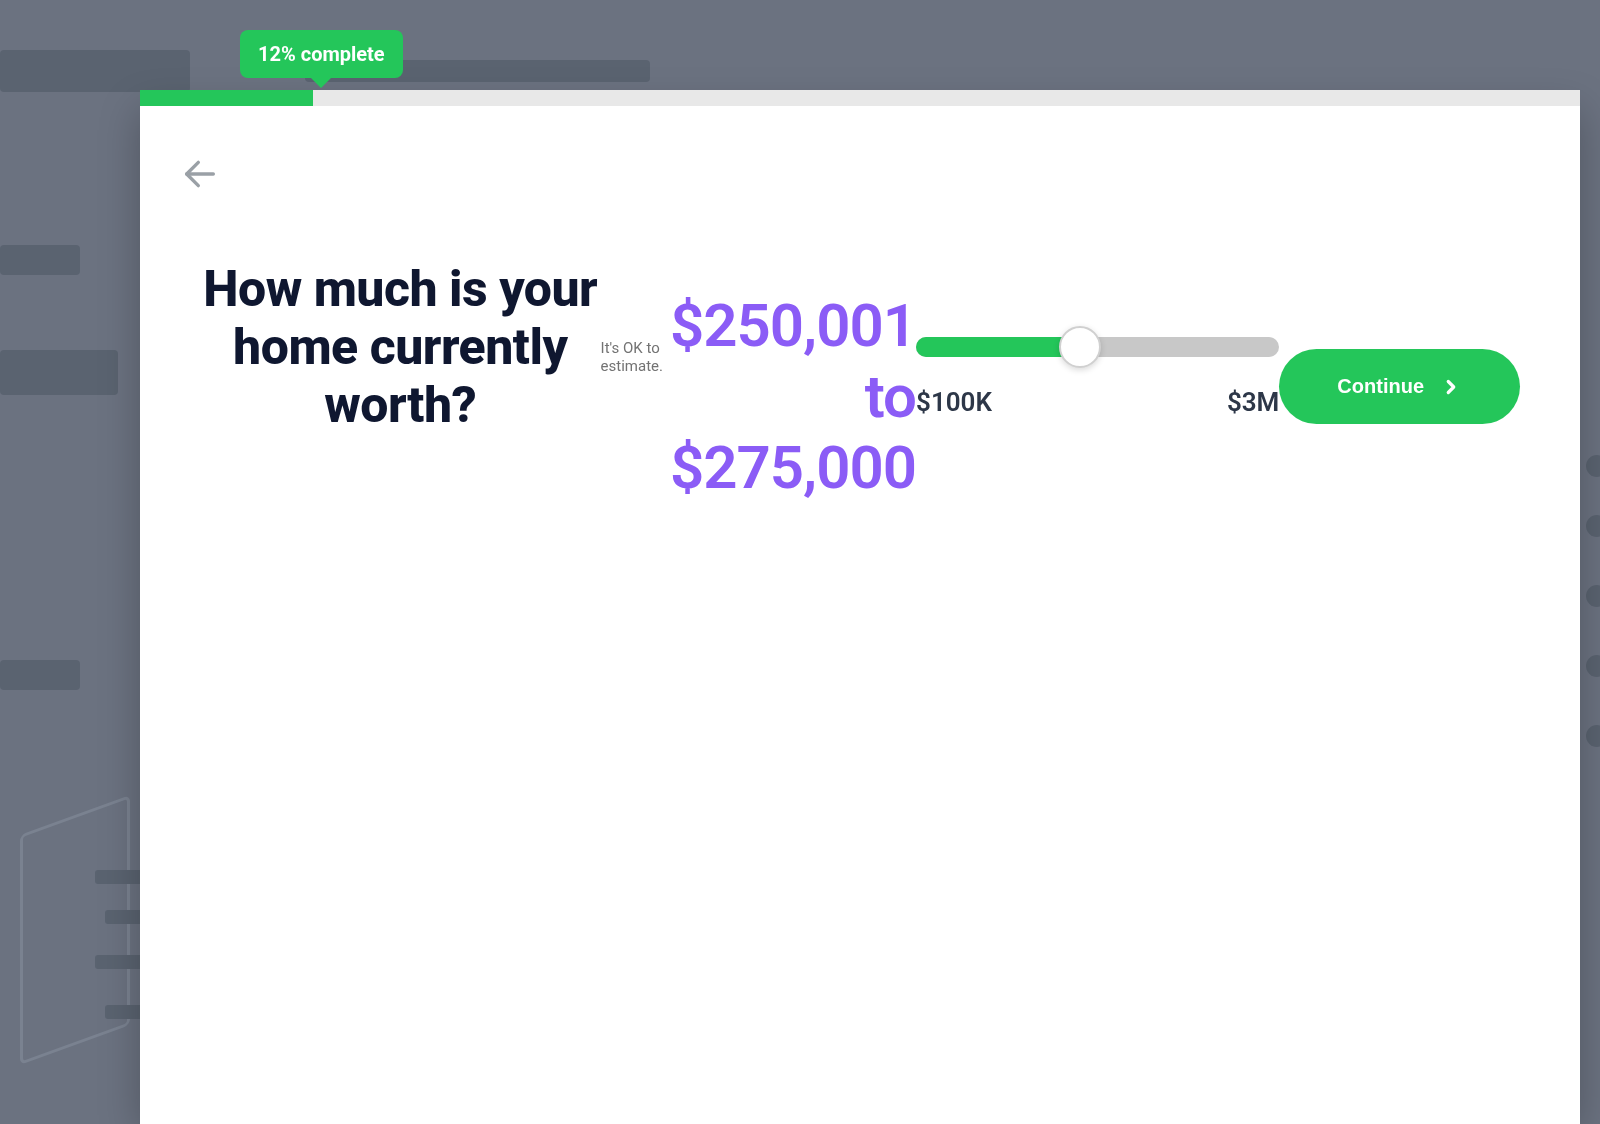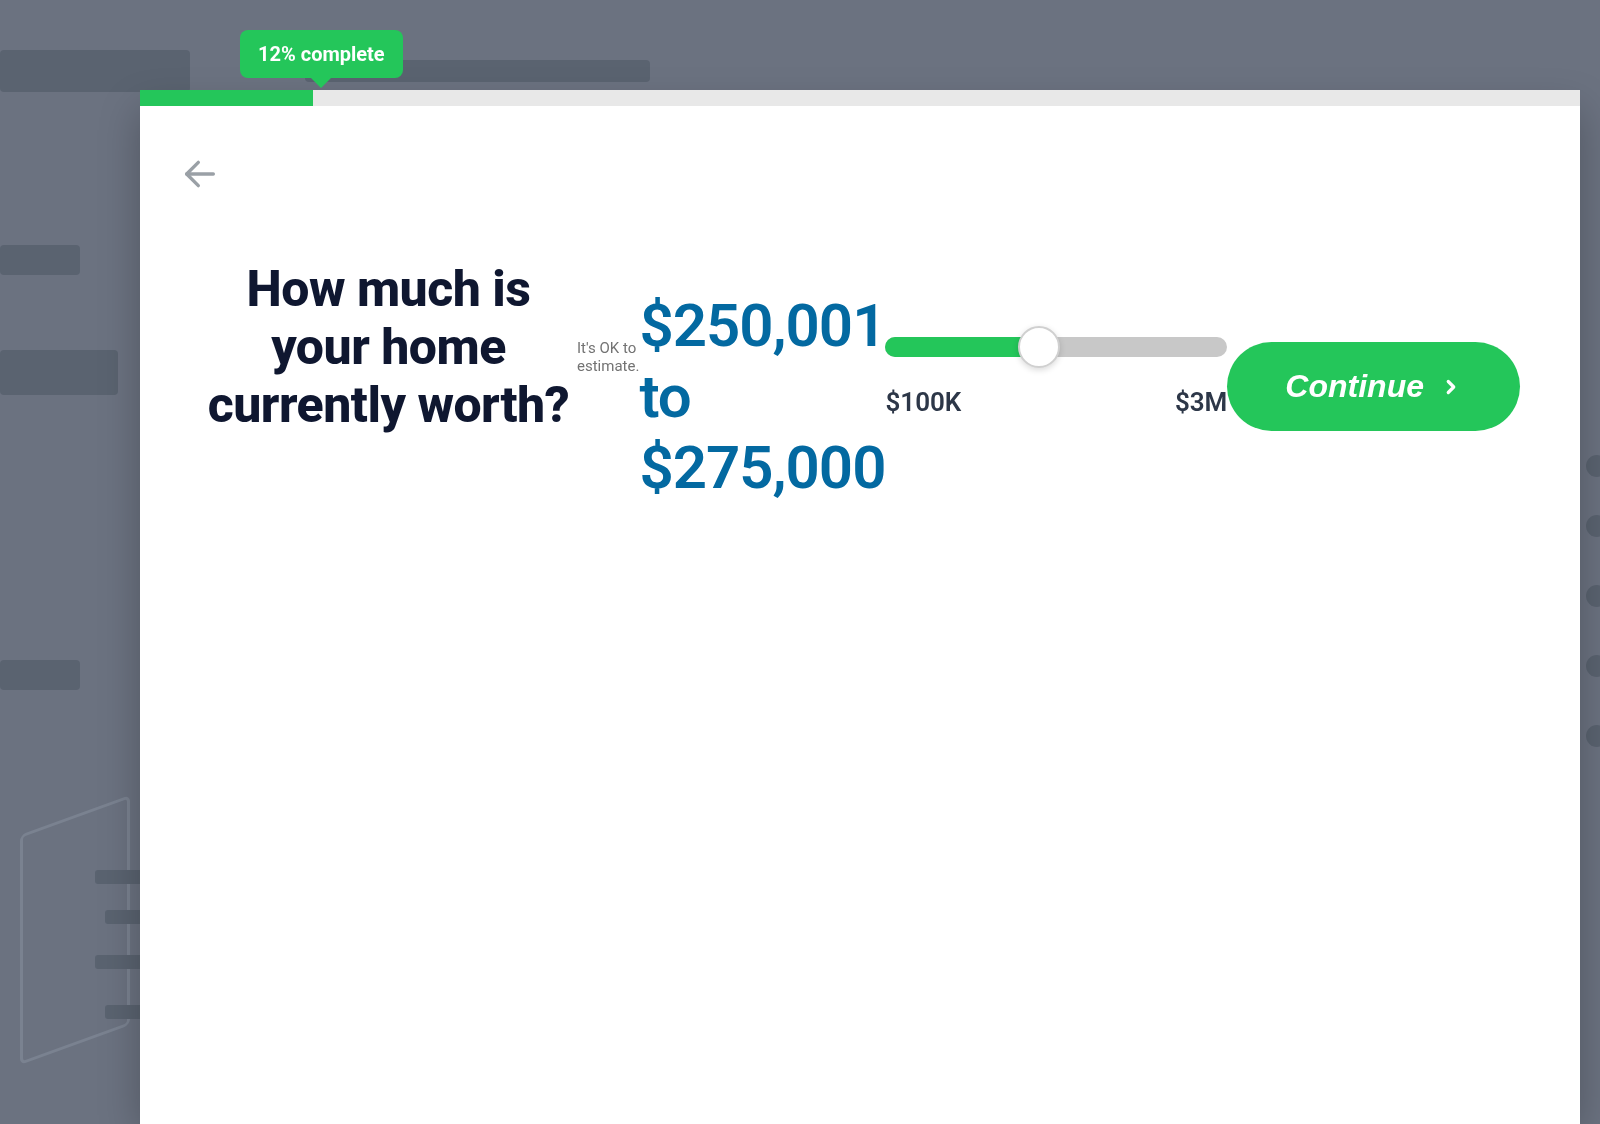--- a/index.html
+++ b/index.html
@@ -137,22 +137,22 @@
       font-size: 15px;
       color: #737373;
       text-align: left;
     }
 
     
     .value-display {
       margin-top: 100px;
       font-size: 60px;
       font-weight: 600;
-      color: #0369a1;
-      text-align: left;
+      color: #8b5cf6;
+      text-align: right;
       letter-spacing: -1px;
     }
 
     
     .slider-wrap {
       margin-top: 60px;
       width: 820px;
       position: relative;
     }
     .slider-track {
@@ -193,27 +193,26 @@
     }
 
     
     .continue-btn {
       margin-top: 80px;
       background: #24c65a;
       color: #fff;
       border: none;
       border-radius: 50px;
       padding: 26px 58px;
-      font-size: 32px;
+      font-size: 20px;
       font-weight: 700;
       display: inline-flex;
       align-items: center;
       gap: 16px;
       cursor: pointer;
-      font-style: italic;
     }
   </style>
 </head>
 <body>
 
 <div class="bg-bar bg-bar-1"></div>
 <div class="bg-bar bg-bar-2"></div>
 <div class="bg-bar bg-bar-3"></div>
 <div class="bg-bar bg-bar-4"></div>
 <div class="bg-bar bg-bar-5"></div>

